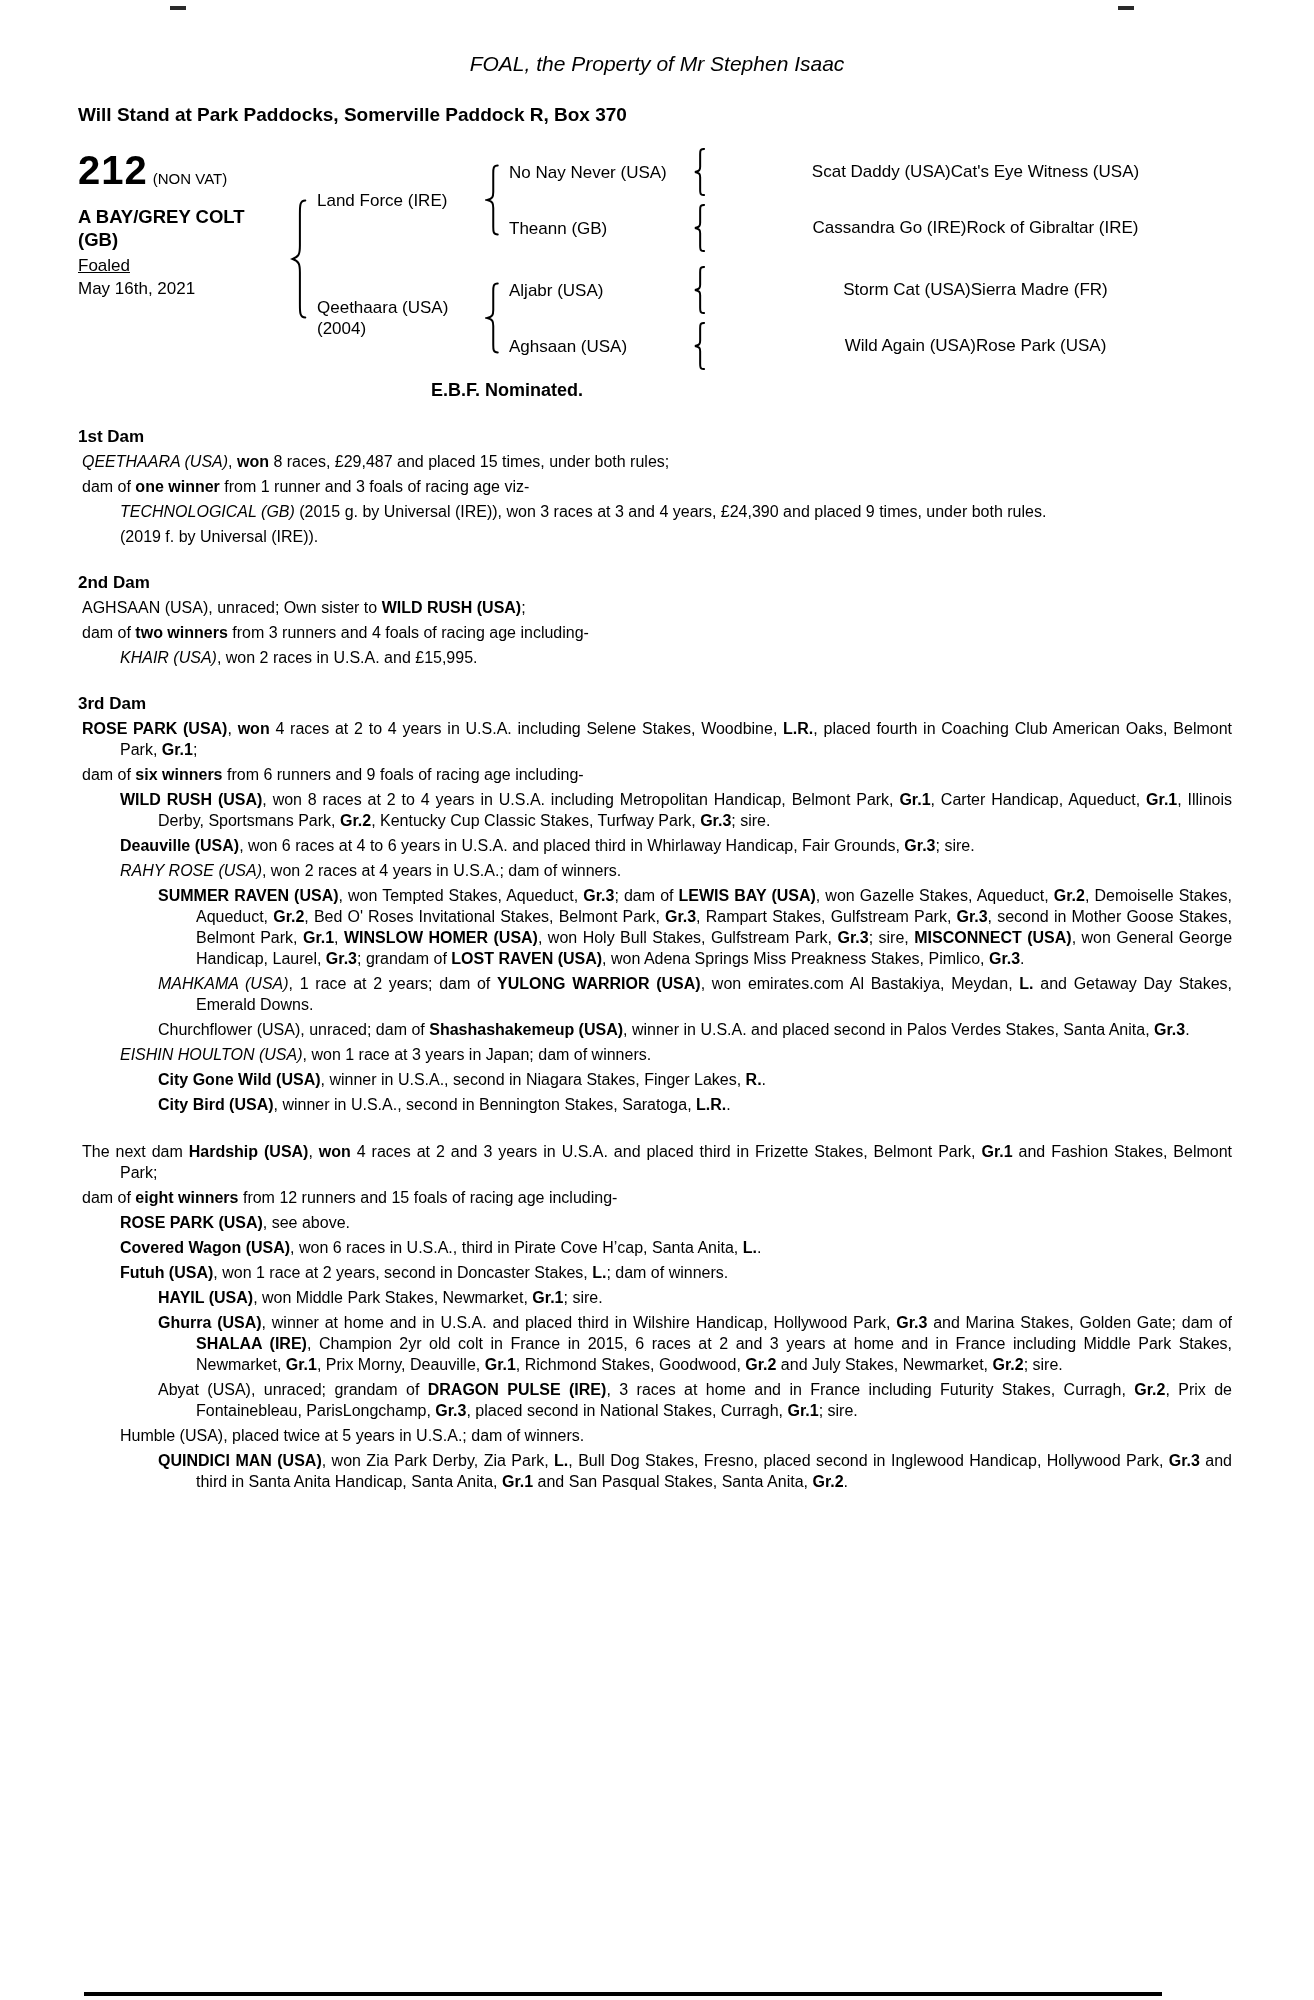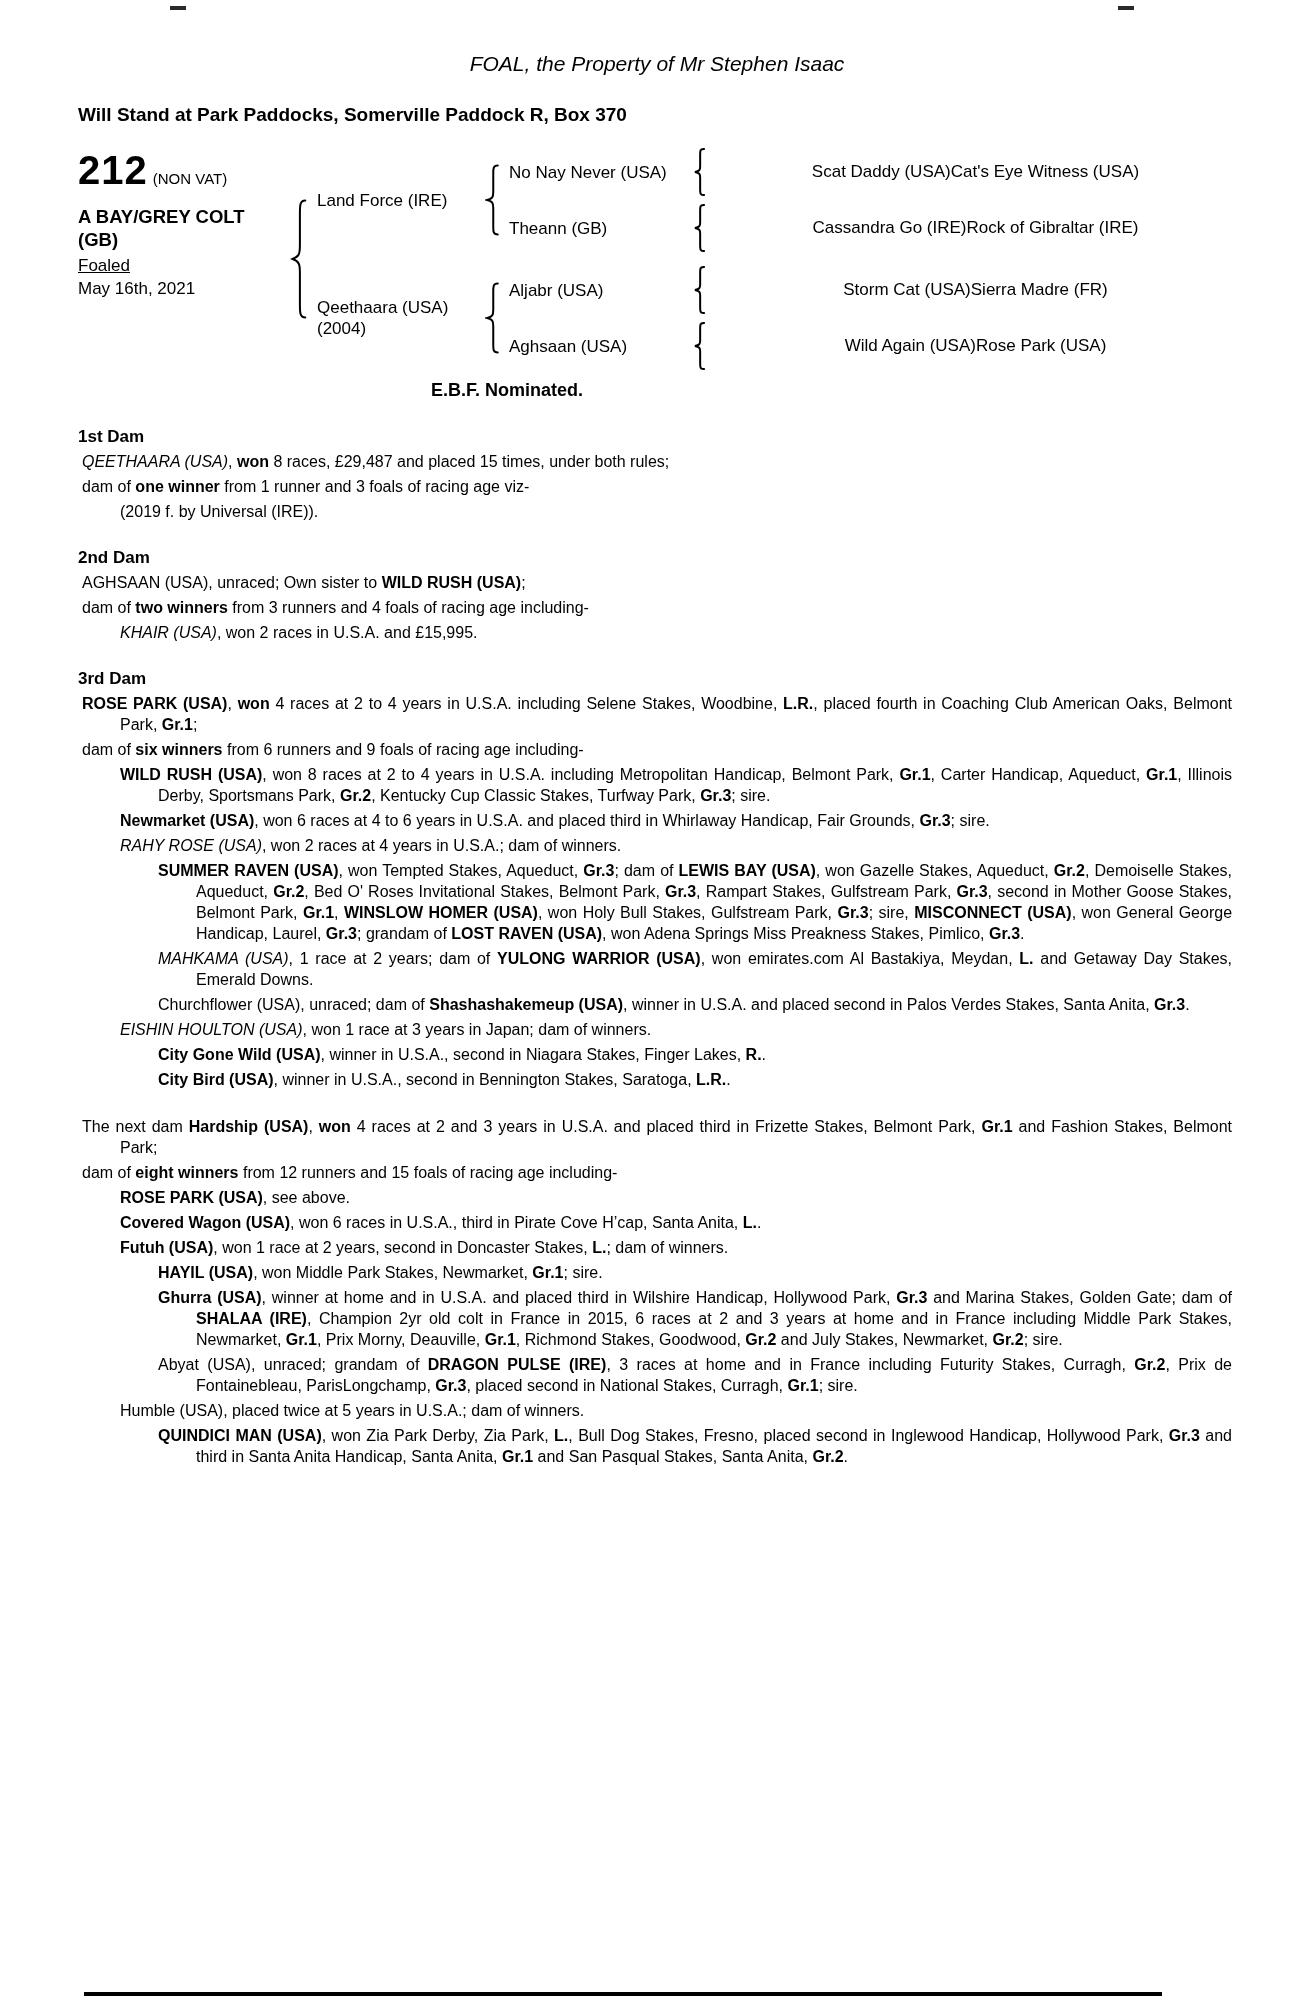--- a/index.html
+++ b/index.html
@@ -186,34 +186,35 @@
     </div>
   </div>
 
   <div class="ebf">E.B.F. Nominated.</div>
 
   <div id="sections">
       <section class="dam-section">
         <div class="section-heading">1st Dam</div>
         <p class="ped-par indent-0"><span class="i">QEETHAARA (USA)</span><span>, </span><span class="b">won</span><span> 8 races, £29,487 and placed 15 times, under both rules;</span></p>
         <p class="ped-par indent-0"><span>dam of </span><span class="b">one winner</span><span> from 1 runner and 3 foals of racing age viz-</span></p>
+        <p class="ped-par indent-1"><span class="i">TECHNOLOGICAL (GB)</span><span> (2015 g. by Universal (IRE)), won 3 races at 3 and 4 years, £24,390 and placed 9 times, under both rules.</span></p>
         <p class="ped-par indent-1"><span>(2019 f. by Universal (IRE)).</span></p>
       </section>
       <section class="dam-section">
         <div class="section-heading">2nd Dam</div>
         <p class="ped-par indent-0"><span>AGHSAAN (USA), unraced; Own sister to </span><span class="b">WILD RUSH (USA)</span><span>;</span></p>
         <p class="ped-par indent-0"><span>dam of </span><span class="b">two winners</span><span> from 3 runners and 4 foals of racing age including-</span></p>
         <p class="ped-par indent-1"><span class="i">KHAIR (USA)</span><span>, won 2 races in U.S.A. and £15,995.</span></p>
       </section>
       <section class="dam-section">
         <div class="section-heading">3rd Dam</div>
         <p class="ped-par indent-0"><span class="b">ROSE PARK (USA)</span><span>, </span><span class="b">won</span><span> 4 races at 2 to 4 years in U.S.A. including Selene Stakes, Woodbine, </span><span class="b">L.R.</span><span>, placed fourth in Coaching Club American Oaks, Belmont Park, </span><span class="b">Gr.1</span><span>;</span></p>
         <p class="ped-par indent-0"><span>dam of </span><span class="b">six winners</span><span> from 6 runners and 9 foals of racing age including-</span></p>
         <p class="ped-par indent-1"><span class="b">WILD RUSH (USA)</span><span>, won 8 races at 2 to 4 years in U.S.A. including Metropolitan Handicap, Belmont Park, </span><span class="b">Gr.1</span><span>, Carter Handicap, Aqueduct, </span><span class="b">Gr.1</span><span>, Illinois Derby, Sportsmans Park, </span><span class="b">Gr.2</span><span>, Kentucky Cup Classic Stakes, Turfway Park, </span><span class="b">Gr.3</span><span>; sire.</span></p>
-        <p class="ped-par indent-1"><span class="b">Newmarket (USA)</span><span>, won 6 races at 4 to 6 years in U.S.A. and placed third in Whirlaway Handicap, Fair Grounds, </span><span class="b">Gr.3</span><span>; sire.</span></p>
+        <p class="ped-par indent-1"><span class="b">Deauville (USA)</span><span>, won 6 races at 4 to 6 years in U.S.A. and placed third in Whirlaway Handicap, Fair Grounds, </span><span class="b">Gr.3</span><span>; sire.</span></p>
         <p class="ped-par indent-1"><span class="i">RAHY ROSE (USA)</span><span>, won 2 races at 4 years in U.S.A.; dam of winners.</span></p>
         <p class="ped-par indent-2"><span class="b">SUMMER RAVEN (USA)</span><span>, won Tempted Stakes, Aqueduct, </span><span class="b">Gr.3</span><span>; dam of </span><span class="b">LEWIS BAY (USA)</span><span>, won Gazelle Stakes, Aqueduct, </span><span class="b">Gr.2</span><span>, Demoiselle Stakes, Aqueduct, </span><span class="b">Gr.2</span><span>, Bed O' Roses Invitational Stakes, Belmont Park, </span><span class="b">Gr.3</span><span>, Rampart Stakes, Gulfstream Park, </span><span class="b">Gr.3</span><span>, second in Mother Goose Stakes, Belmont Park, </span><span class="b">Gr.1</span><span>, </span><span class="b">WINSLOW HOMER (USA)</span><span>, won Holy Bull Stakes, Gulfstream Park, </span><span class="b">Gr.3</span><span>; sire, </span><span class="b">MISCONNECT (USA)</span><span>, won General George Handicap, Laurel, </span><span class="b">Gr.3</span><span>; grandam of </span><span class="b">LOST RAVEN (USA)</span><span>, won Adena Springs Miss Preakness Stakes, Pimlico, </span><span class="b">Gr.3</span><span>.</span></p>
         <p class="ped-par indent-2"><span class="i">MAHKAMA (USA)</span><span>, 1 race at 2 years; dam of </span><span class="b">YULONG WARRIOR (USA)</span><span>, won emirates.com Al Bastakiya, Meydan, </span><span class="b">L.</span><span> and Getaway Day Stakes, Emerald Downs.</span></p>
         <p class="ped-par indent-2"><span>Churchflower (USA), unraced; dam of </span><span class="b">Shashashakemeup (USA)</span><span>, winner in U.S.A. and placed second in Palos Verdes Stakes, Santa Anita, </span><span class="b">Gr.3</span><span>.</span></p>
         <p class="ped-par indent-1"><span class="i">EISHIN HOULTON (USA)</span><span>, won 1 race at 3 years in Japan; dam of winners.</span></p>
         <p class="ped-par indent-2"><span class="b">City Gone Wild (USA)</span><span>, winner in U.S.A., second in Niagara Stakes, Finger Lakes, </span><span class="b">R.</span><span>.</span></p>
         <p class="ped-par indent-2"><span class="b">City Bird (USA)</span><span>, winner in U.S.A., second in Bennington Stakes, Saratoga, </span><span class="b">L.R.</span><span>.</span></p>
       </section>
       <section class="dam-section no-heading">
         <p class="ped-par indent-0"><span>The next dam </span><span class="b">Hardship (USA)</span><span>, </span><span class="b">won</span><span> 4 races at 2 and 3 years in U.S.A. and placed third in Frizette Stakes, Belmont Park, </span><span class="b">Gr.1</span><span> and Fashion Stakes, Belmont Park;</span></p>

